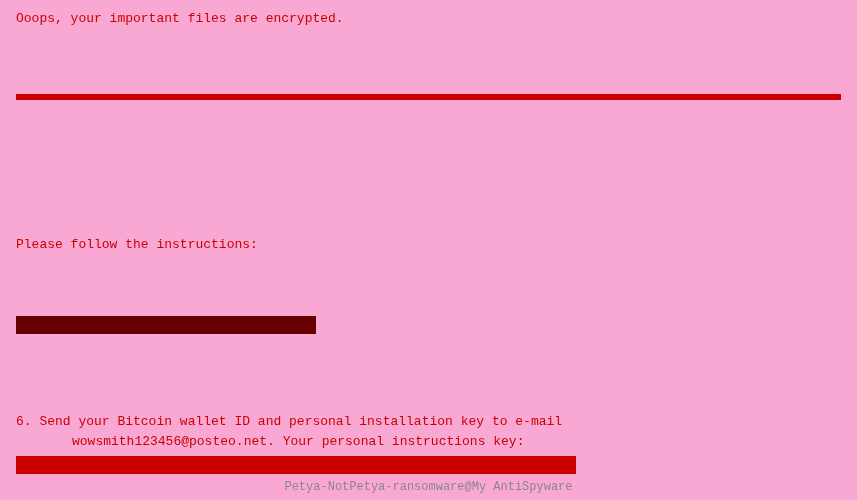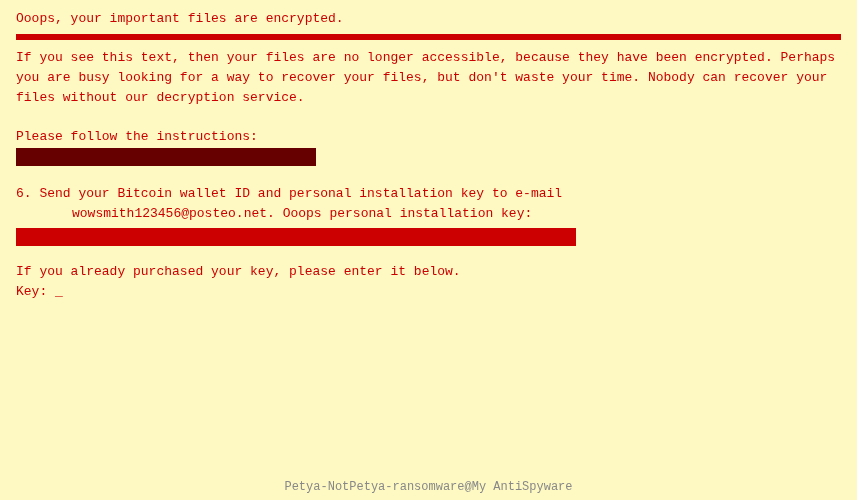--- a/index.html
+++ b/index.html
@@ -15,25 +15,26 @@
       font-size: 13px;
       width: 857px;
       height: 500px;
       overflow: hidden;
       position: relative;
     }
 
     .screen {
       width: 857px;
       height: 500px;
-      background: #fef9c3;
+      background: #f9a8d4;
       padding: 10px 16px;
       display: flex;
       flex-direction: column;
       gap: 0;
+      justify-content: space-between;
     }
 
     .title-line {
       color: #cc0000;
       font-size: 13px;
       margin-bottom: 6px;
       line-height: 1.4;
     }
 
     .red-bar {
@@ -106,37 +107,32 @@
 </head>
 <body>
 
 <div class="screen">
 
   <div class="title-line">Ooops, your important files are encrypted.</div>
 
   <div class="red-bar"></div>
 
   <div class="body-text">
-    <p>If you see this text, then your files are no longer accessible, because they have been encrypted.  Perhaps you are busy looking for a way to recover your files, but don't waste your time.  Nobody can recover your files without our decryption service.</p>
   </div>
 
   <div class="instruction-label">Please follow the instructions:</div>
 
   <div class="step">
     <div class="input-field"></div>
   </div>
 
   <div class="step">
     <span>6. Send your Bitcoin wallet ID and personal installation key to e-mail</span>
     <div class="indent">
-      <span>wowsmith123456@posteo.net. Ooops personal installation key:</span>
+      <span>wowsmith123456@posteo.net. Your personal instructions key:</span>
     </div>
     <div class="input-field-wide"></div>
   </div>
 
-  <div class="key-line">
-    <span>If you already purchased your key, please enter it below.</span><br>
-    <span>Key: _</span>
-  </div>
 
 </div>
 
 <div class="footer">Petya-NotPetya-ransomware@My AntiSpyware</div>
 
 </body></html>

